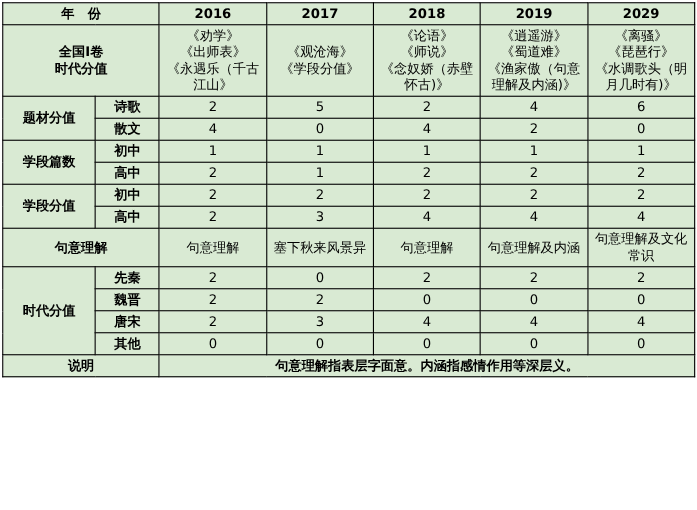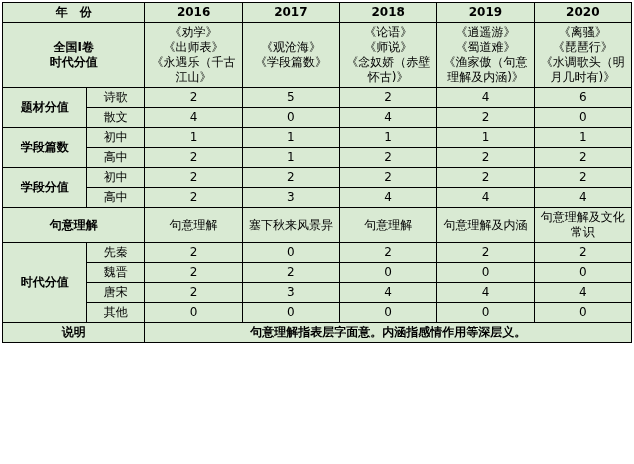--- a/index.html
+++ b/index.html
@@ -37,21 +37,21 @@
   }
   td.hdr {
     font-weight: bold;
     font-size: 14px;
   }
   td.rowlabel {
     font-weight: bold;
     font-size: 14px;
   }
   td.sublabel {
-    font-weight: normal;
+    font-weight: bold;
     font-size: 12px;
   }
   td.poem {
     font-size: 12px;
     line-height: 1.35;
     text-align: center;
     padding: 3px 2px;
   }
   td.num {
     font-size: 13px;
@@ -88,33 +88,33 @@
         <col class="col-y">
         <col class="col-y">
     </colgroup>
     <tbody>
       <tr>
         <td class="hdr" colspan="2">年　份</td>
         <td class="hdr">2016</td>
         <td class="hdr">2017</td>
         <td class="hdr">2018</td>
         <td class="hdr">2019</td>
-        <td class="hdr">2020</td>
+        <td class="hdr">2029</td>
       </tr>
 
       <tr>
         <td class="rowlabel" colspan="2">
           <div>全国Ⅰ卷</div>
           <div>时代分值</div>
         </td>
         <td class="poem" style="white-space: pre-line;">《劝学》
 《出师表》
 《永遇乐（千古江山》</td>
         <td class="poem" style="white-space: pre-line;">《观沧海》
-《学段篇数》</td>
+《学段分值》</td>
         <td class="poem" style="white-space: pre-line; text-align: center;">《论语》
 《师说》
 《念奴娇（赤壁怀古)》</td>
         <td class="poem" style="white-space: pre-line;">《逍遥游》
 《蜀道难》
 《渔家傲（句意理解及内涵)》</td>
         <td class="poem" style="white-space: pre-line;">《离骚》
 《琵琶行》
 《水调歌头（明月几时有)》</td>
       </tr>

